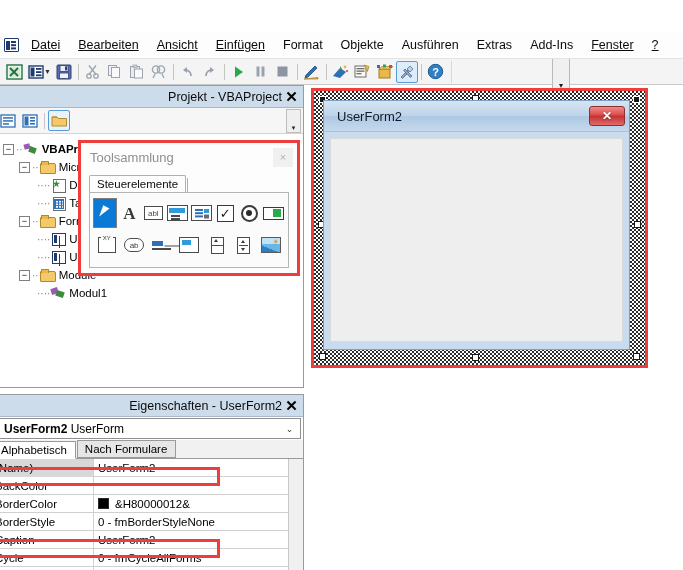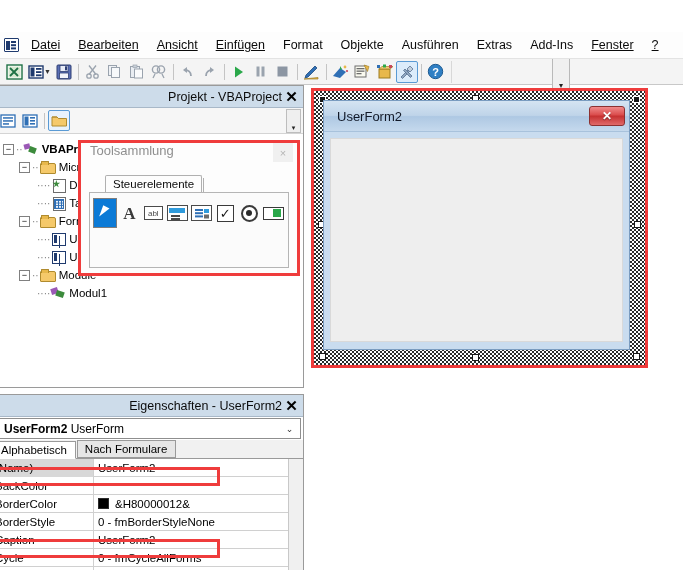--- a/index.html
+++ b/index.html
@@ -204,39 +204,39 @@
 
   
   .toolbox-wrap {
     position: absolute; left: 78px; top: 108px;
     width: 222px; height: 136px;
     border: 3px solid #ef3c3c;
     background: #fdfdfd;
   }
   .tbx-title {
     height: 28px;
-    display: flex; align-items: flex-start;
+    display: flex; align-items: center;
     padding: 0 4px 0 9px;
     background: #fdfdfd;
   }
   .tbx-title-text {
     flex: 1;
     font-size: 13px;
     color: #8f8f8f;
   }
   .tbx-x {
     width: 20px; height: 19px;
     background: #f0f0f0;
     display: flex; align-items: center; justify-content: center;
     font-size: 11px; color: #b5b5b5;
   }
   .tbx-tabs {
     height: 21px;
     display: flex; align-items: flex-end;
-    padding-left: 24px;
+    padding-left: 8px;
   }
   .tbx-tab {
     font-size: 11.5px;
     color: #0c0c0c;
     padding: 2px 7px 2px 7px;
     border: 1px solid #b0b0b0;
     border-bottom: none;
     background: #fdfdfd;
     border-radius: 2px 2px 0 0;
   }
@@ -748,20 +748,50 @@
         <div class="tbx-cell">
             <span class="g-check">✓</span>
           </div>
         <div class="tbx-cell">
             <span class="g-radio"></span>
           </div>
         <div class="tbx-cell">
             <span class="g g-toggle"></span>
           </div>
       </div>
+      <div class="tbx-row">
+        <div class="tbx-cell">
+            <span class="g g-frame"></span>
+          </div>
+        <div class="tbx-cell">
+            <span class="g-cmd">ab</span>
+          </div>
+        <div class="tbx-cell">
+            <span class="g g-tab"></span>
+          </div>
+        <div class="tbx-cell">
+            <span class="g g-page"></span>
+          </div>
+        <div class="tbx-cell">
+            <span class="g g-spin">
+              <i></i>
+              <b></b>
+            </span>
+          </div>
+        <div class="tbx-cell">
+            <span class="g g-scroll">
+              <i></i>
+              <u></u>
+              <b></b>
+            </span>
+          </div>
+        <div class="tbx-cell">
+            <span class="g g-image"></span>
+          </div>
+      </div>
     </div>
   </div>
 
   <div class="form-outer">
     <div class="form-hatch"></div>
 
     <div class="handle" style="left:5px; top:5px;"></div>
     <div class="handle white" style="left:158px; top:4px;"></div>
     <div class="handle" style="right:5px; top:5px;"></div>
     <div class="handle white" style="left:4px; top:130px;"></div>

